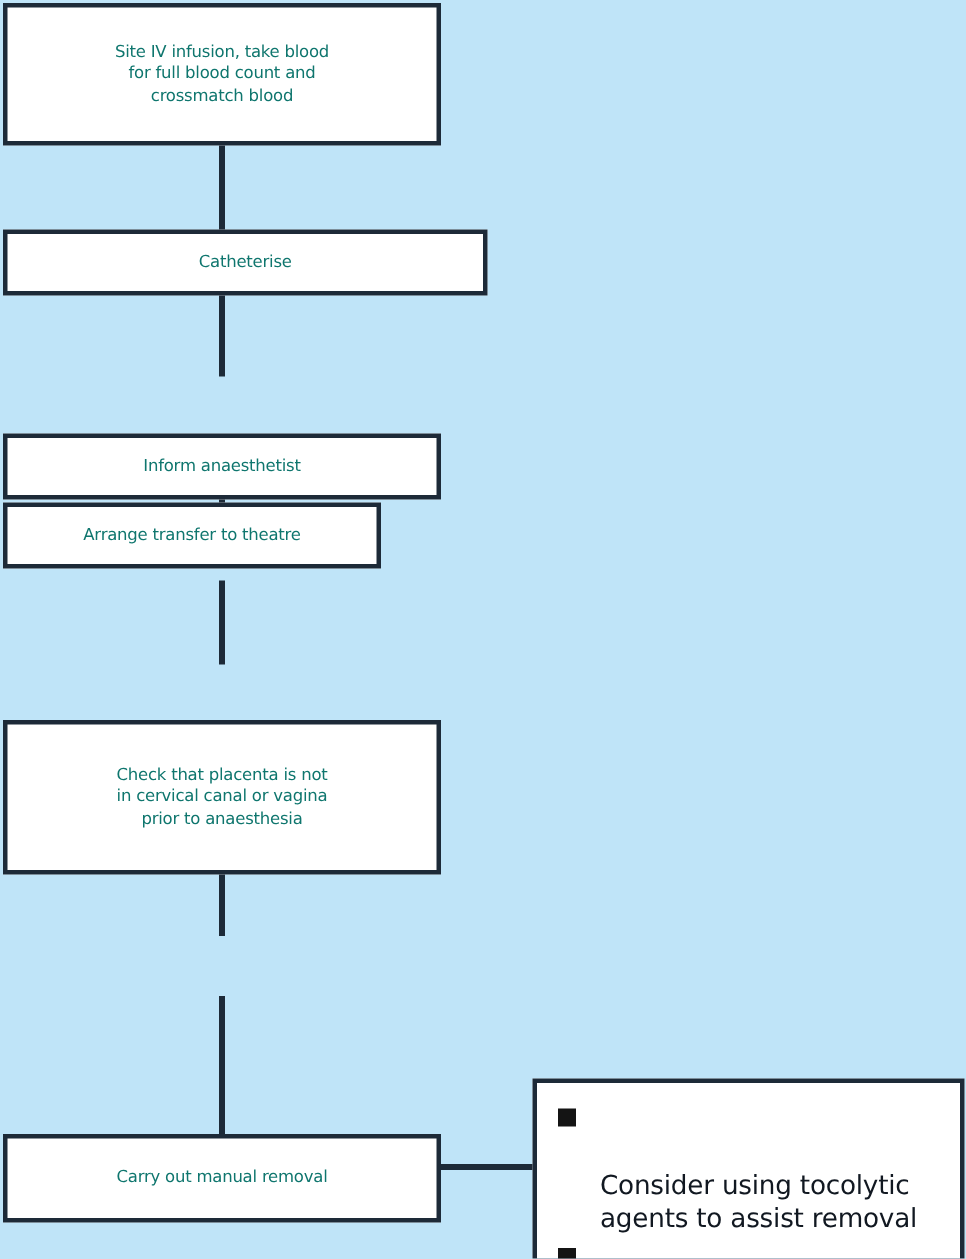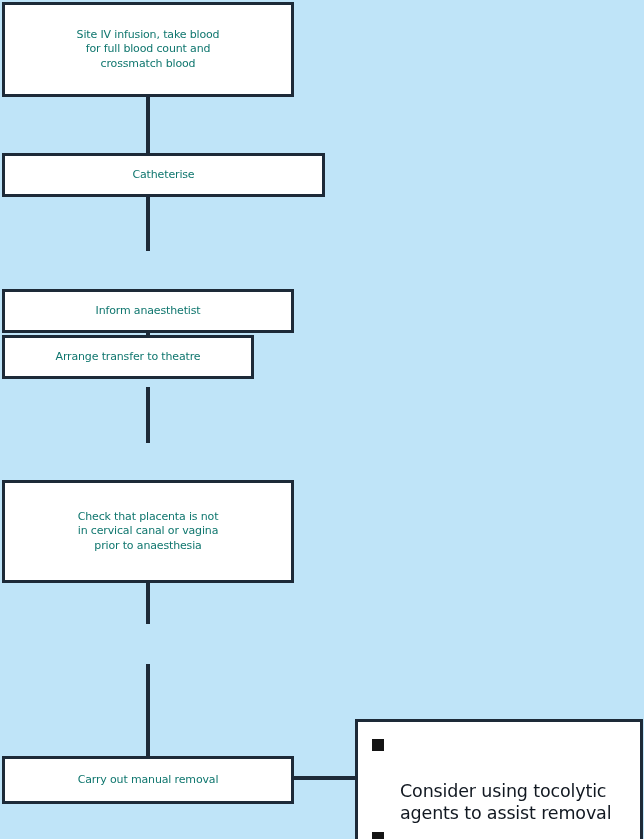--- a/index.html
+++ b/index.html
@@ -126,21 +126,21 @@
     <span class="node-text">Arrange transfer to theatre</span>
   </div>
 
   <div class="node" style="left:2px; top:441px; width:292px; height:103px;margin-top:39px;">
     <span class="node-text">Check that placenta is not
 in cervical canal or vagina
 prior to anaesthesia</span>
   </div>
 
 
-  <div class="node" style="left:2px; top:756px; width:292px; height:48px;">
+  <div class="node" style="left:2px; top:756px; width:292px; height:59px;">
     <span class="node-text">Carry out manual removal</span>
   </div>
 
   <div class="note-box" style="left:355px; top:719px; width:288px; height:123px;">
     <ul class="note-list">
       <li class="note-item">
         <span class="bullet-square"></span>
         <span>Consider using tocolytic
 agents to assist removal</span>
       </li>

